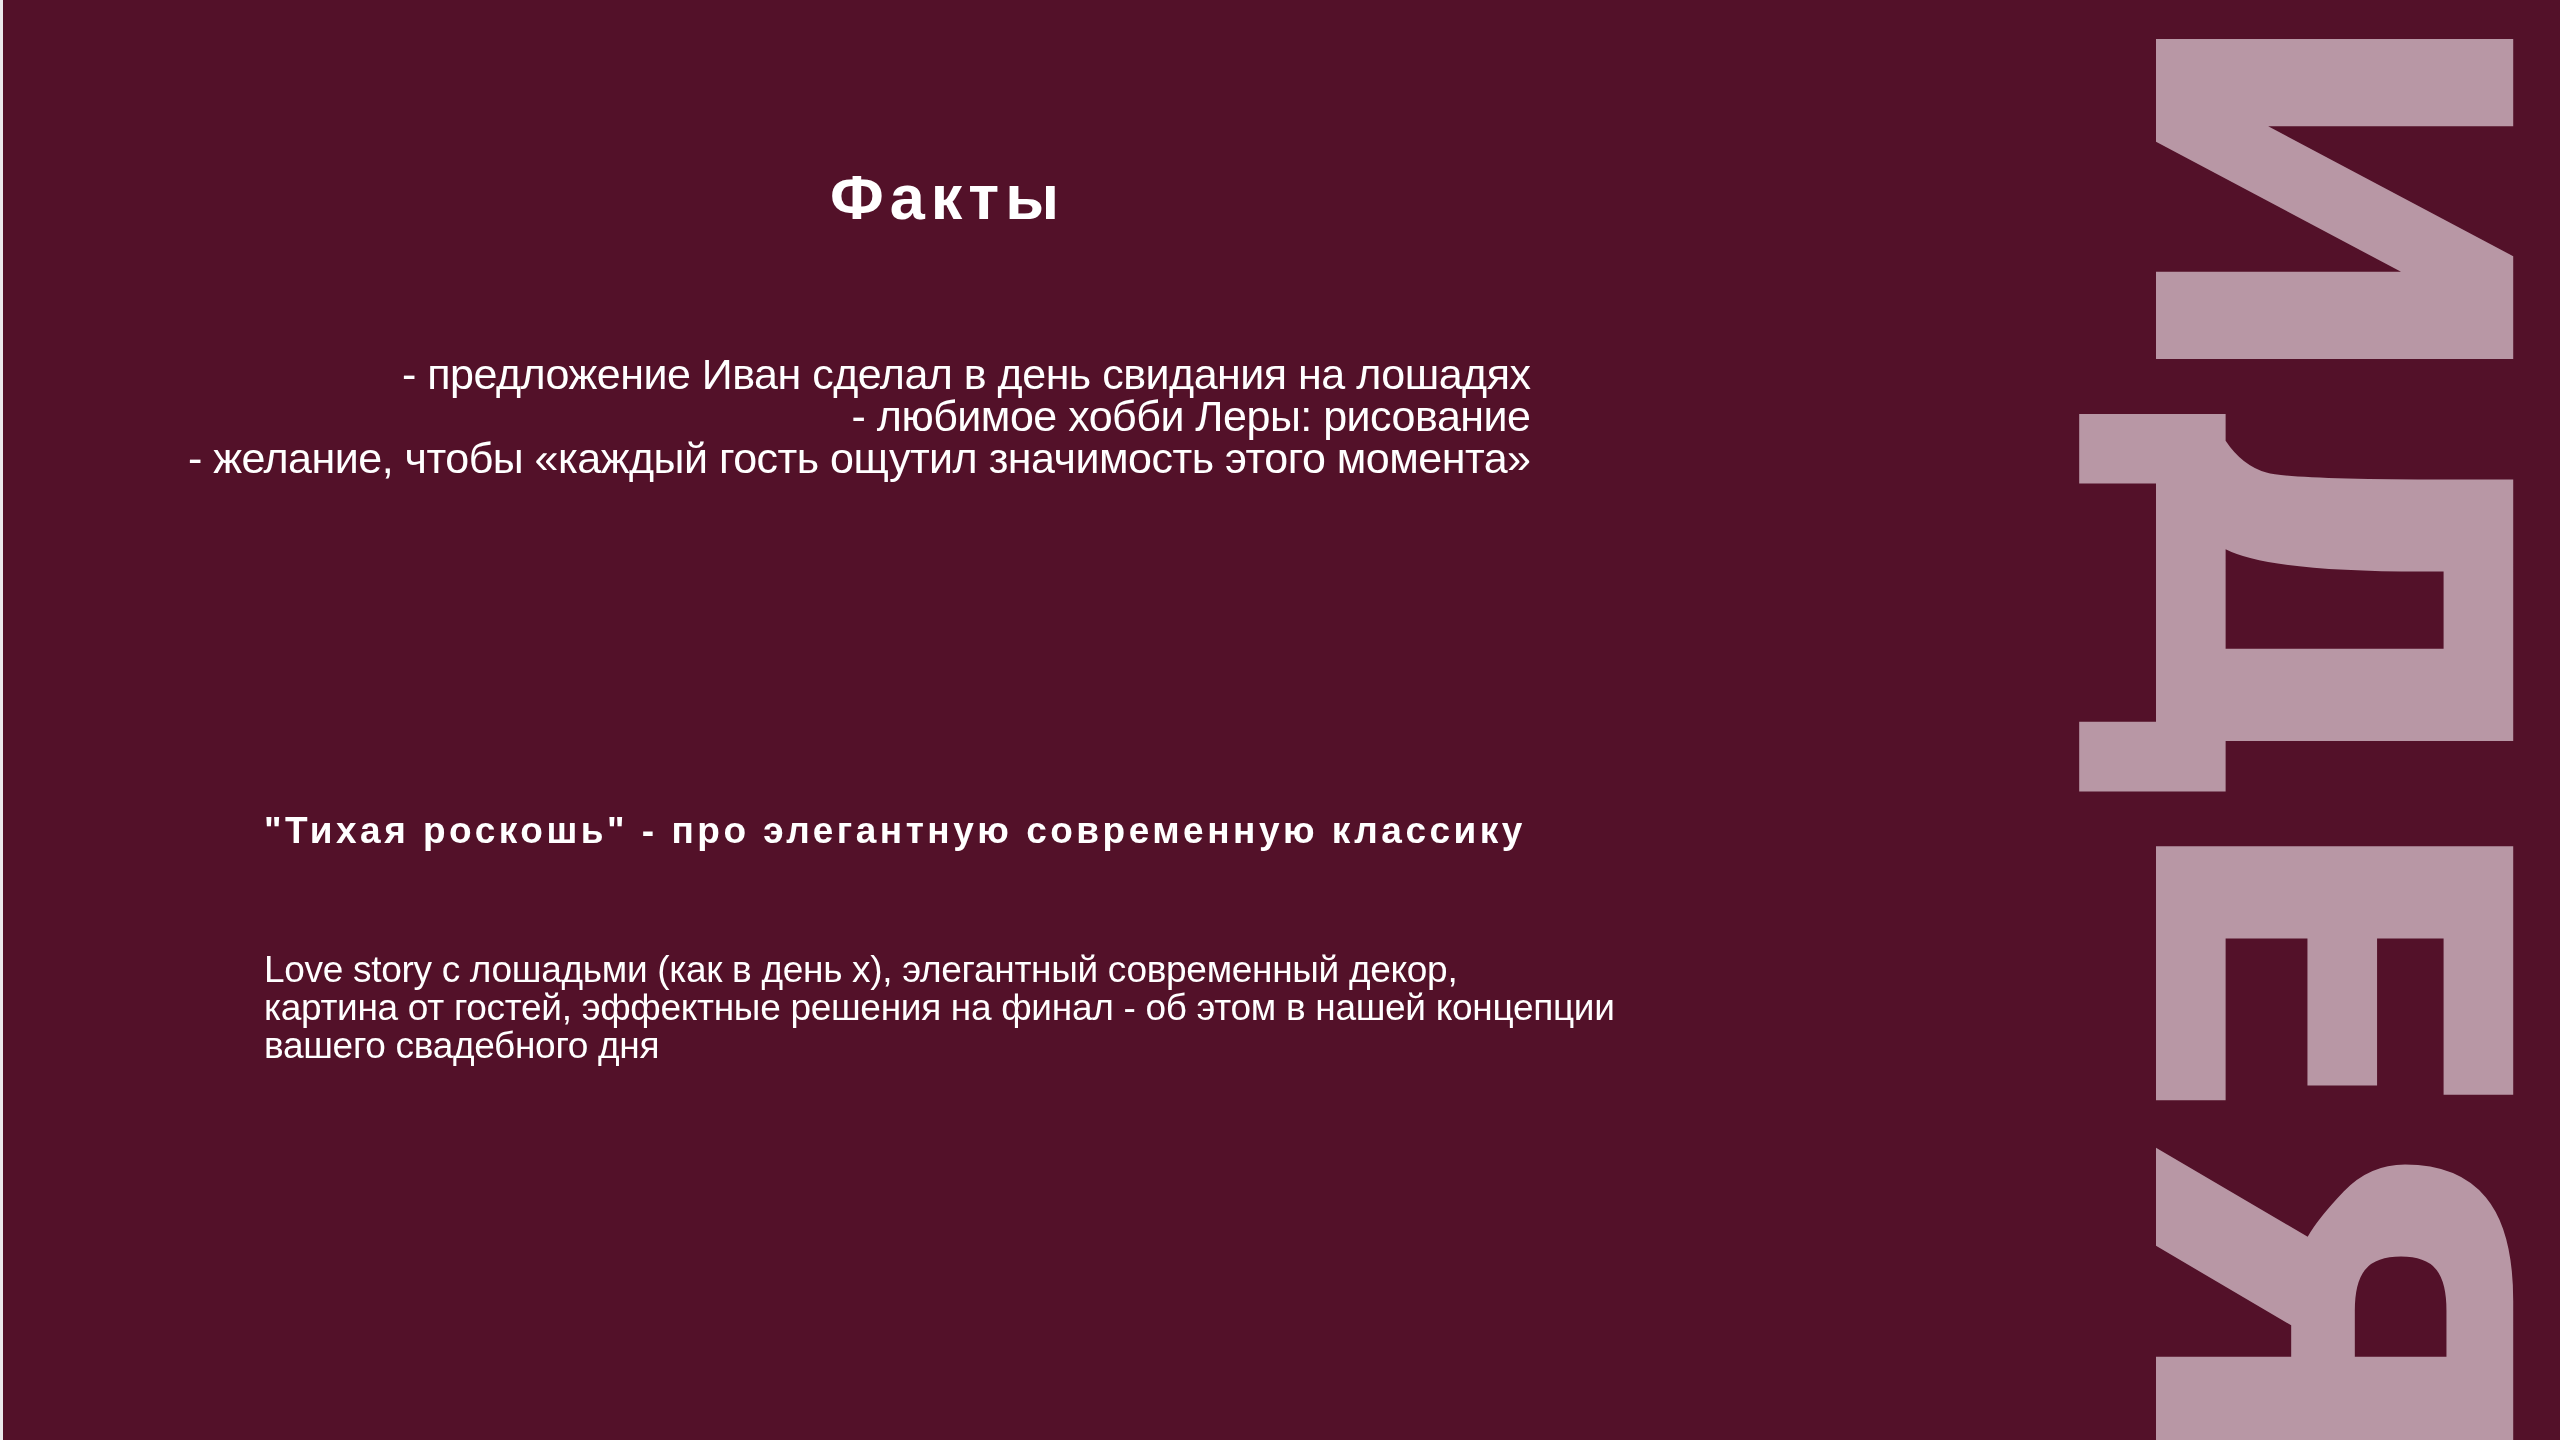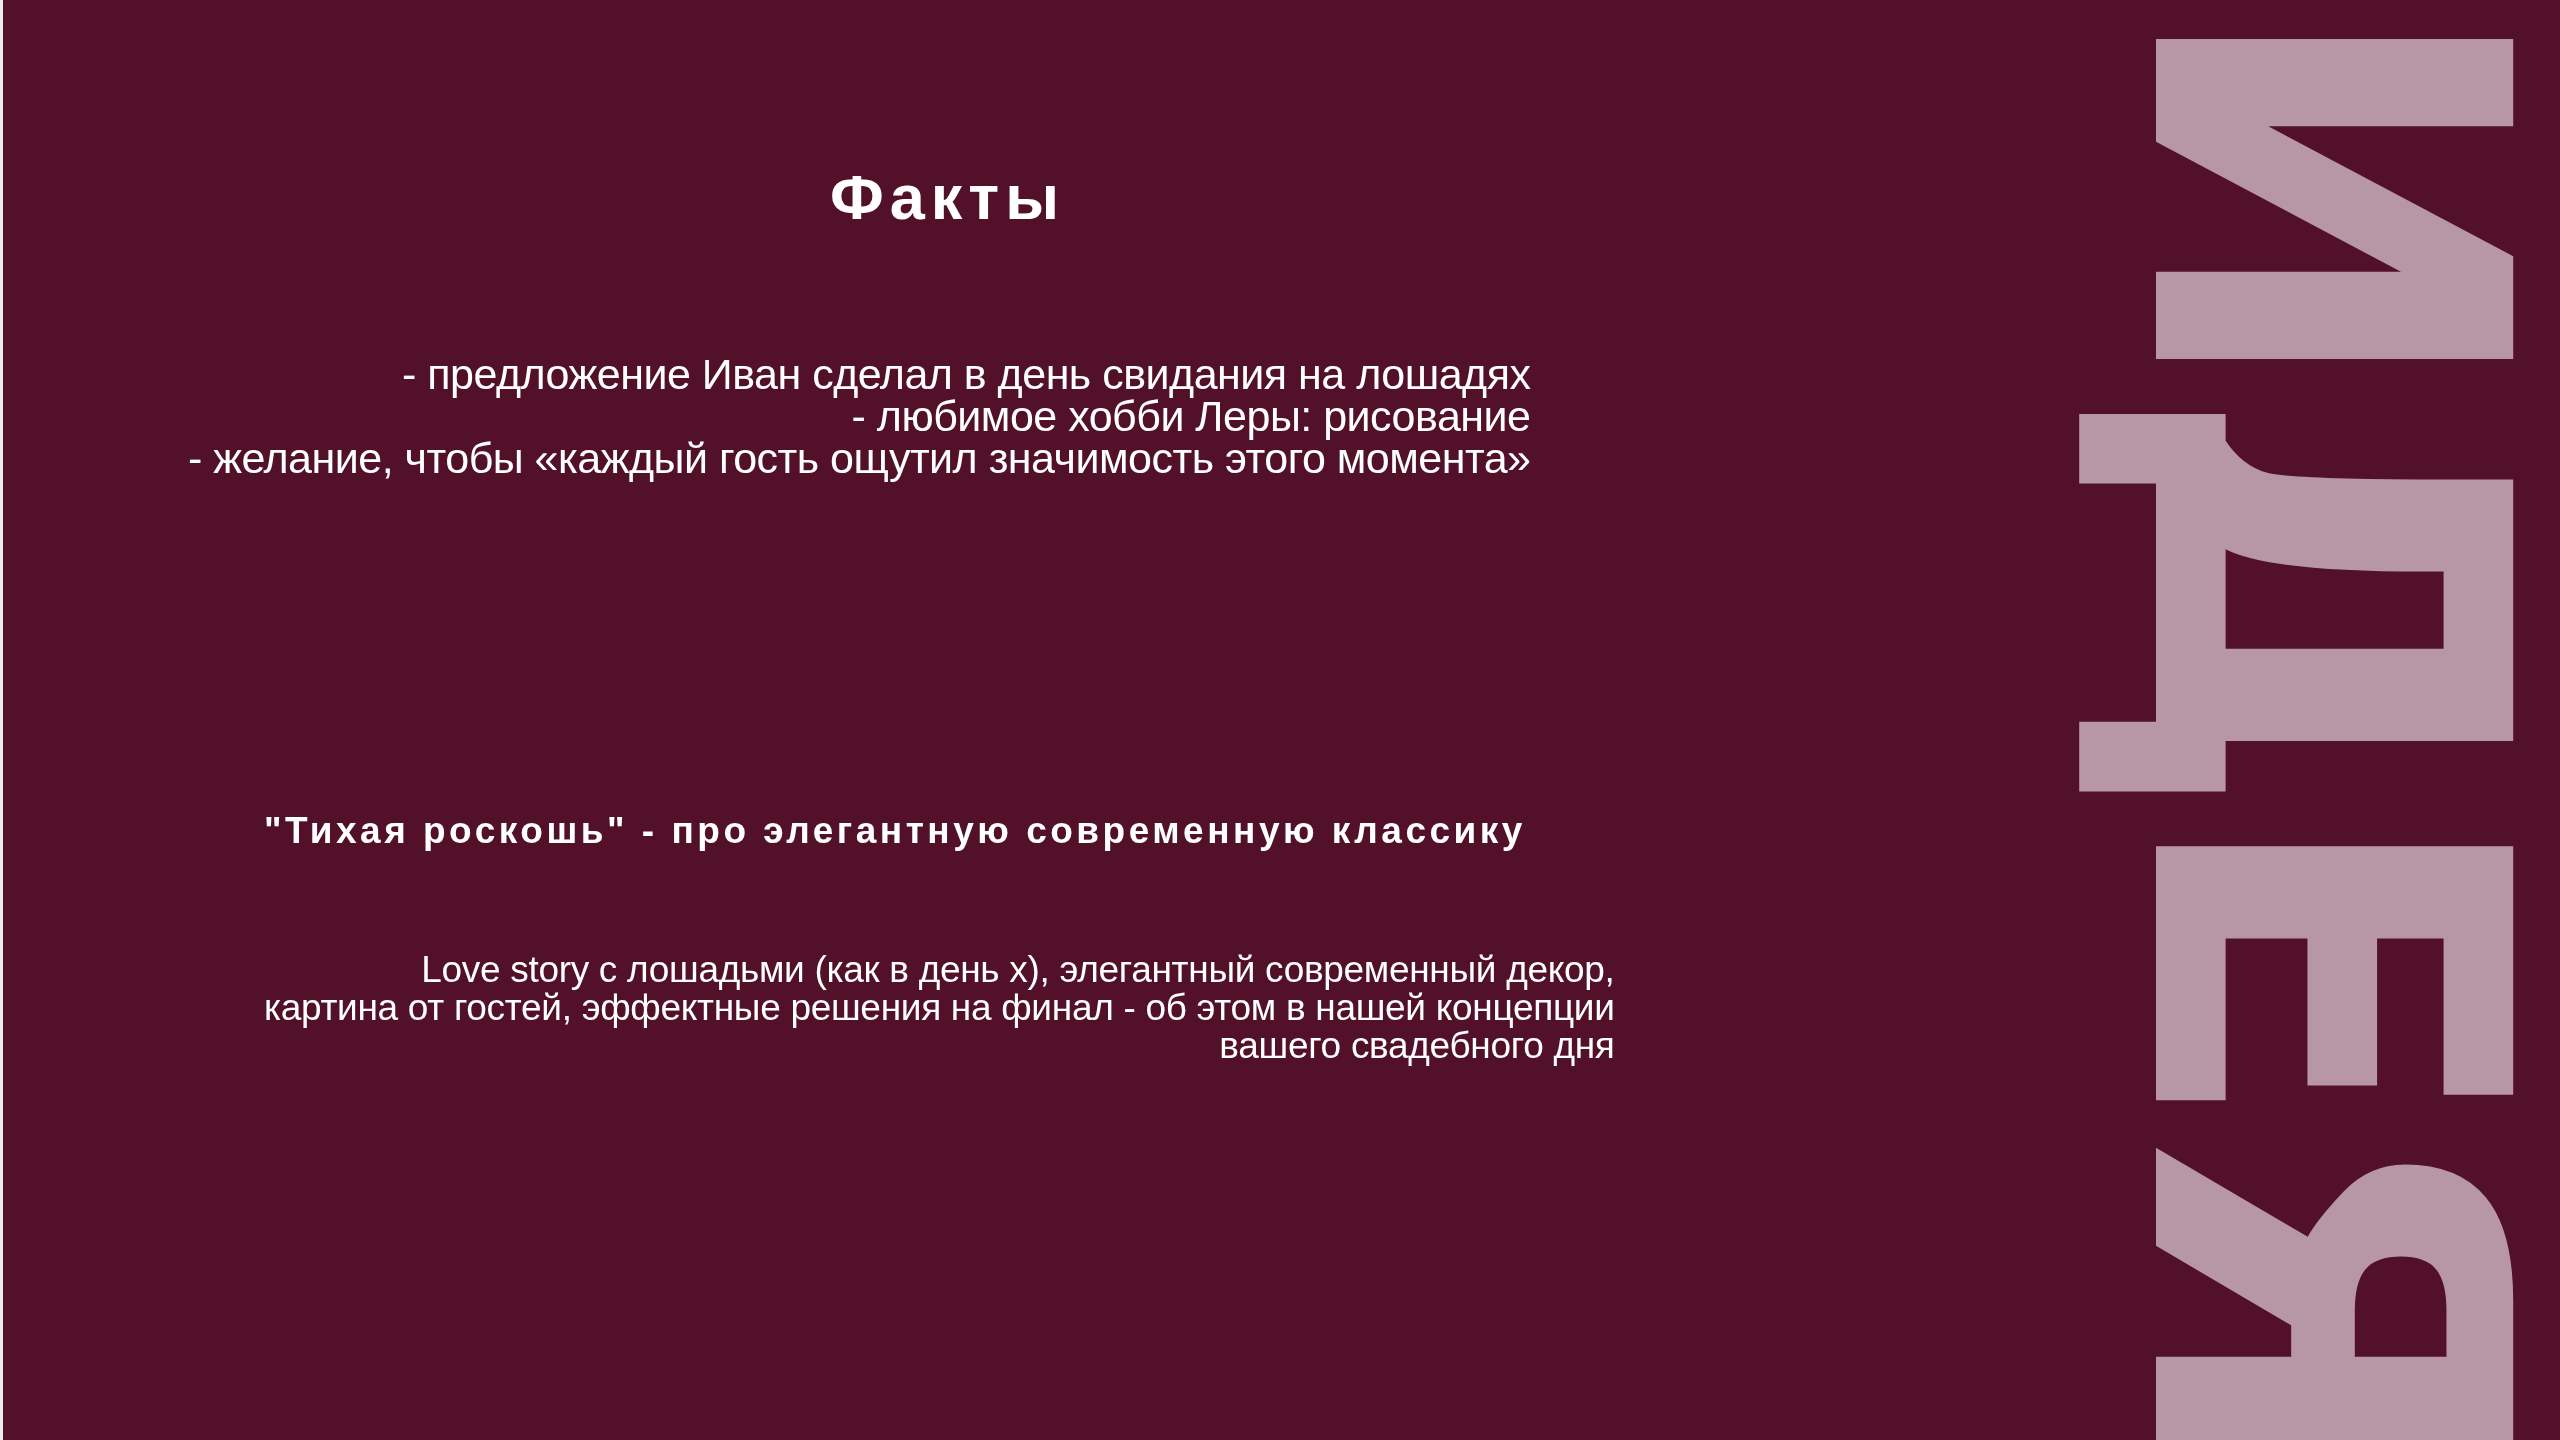--- a/index.html
+++ b/index.html
@@ -46,21 +46,20 @@
     white-space: nowrap;
   }
   .concept-paragraph {
     position: absolute;
     left: 264px; top: 951px;
     font-size: 37px;
     line-height: 38px;
     font-weight: 400;
     letter-spacing: -0.3px;
     white-space: pre-line;
-    text-align: right;
   }
   .vertical-word {
     position: absolute;
     top: -6px; right: -10px;
     writing-mode: vertical-rl;
     text-orientation: sideways;
     font-family: "DejaVu Sans", sans-serif;
     font-weight: 700;
     font-size: 490px;
     line-height: 1;

